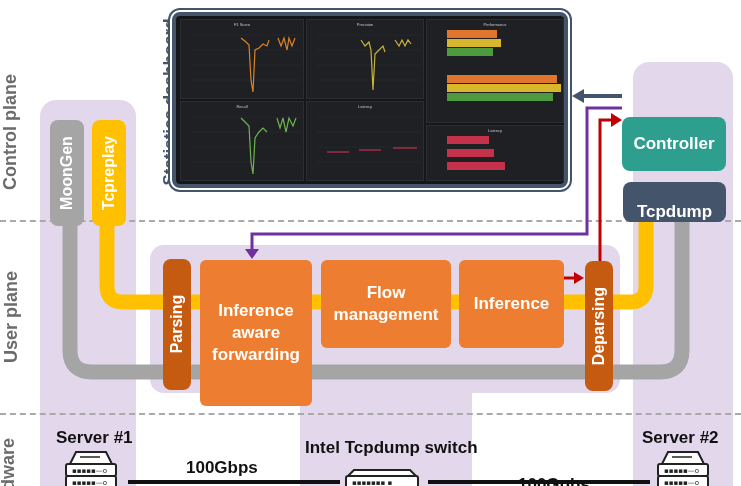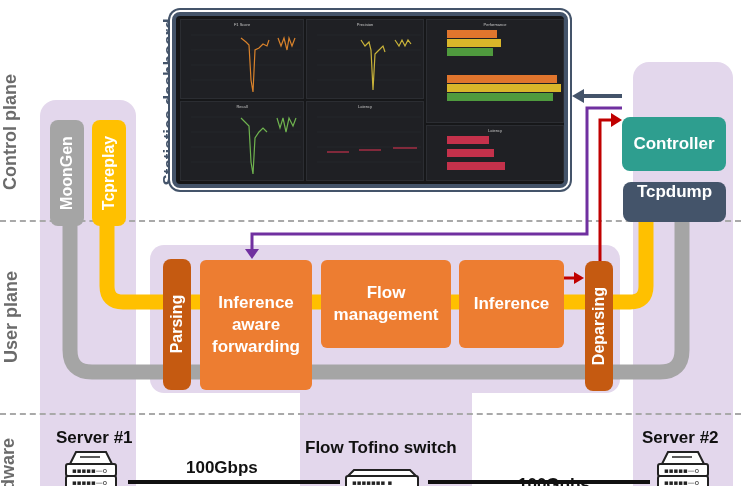--- a/index.html
+++ b/index.html
@@ -135,42 +135,42 @@
     <div class="panel-title">Latency</div>
     <div class="abs" style="left:20px; top:10px; width:42px; height:8px; background:#c4314b;"></div>
     <div class="abs" style="left:20px; top:23px; width:47px; height:8px; background:#c4314b;"></div>
     <div class="abs" style="left:20px; top:36px; width:58px; height:8px; background:#c4314b;"></div>
   </div>
 </div>
 
 <div class="tool-box" style="left:622px; top:80px; width:104px; height:54px; background:#2e9e8f; font-size:17px; display:flex; align-items:center; justify-content:center;">
   <span>Controller</span>
 </div>
-<div class="tool-box" style="left:623px; top:145px; width:103px; height:40px; background:#44546a; font-size:17px; display:flex; align-items:flex-start; justify-content:center;">
+<div class="tool-box" style="left:623px; top:145px; width:103px; height:40px; background:#44546a; font-size:17px; display:flex; align-items:flex-end; justify-content:center;">
   <span>Tcpdump</span>
 </div>
 
 <div class="dark-orange" style="left:163px; top:259px; width:28px; height:131px;">
   <div class="rot" style="left:-40px; top:52px; width:108px; height:26px; line-height:26px;">Parsing</div>
 </div>
-<div class="orange-box" style="left:200px; top:260px; width:112px; height:130px;">
+<div class="orange-box" style="left:200px; top:260px; width:112px; height:146px;">
   <span style="display:block; width:100px;">Inference aware forwarding</span>
 </div>
 <div class="orange-box" style="left:321px; top:260px; width:130px; height:88px;">
   <span style="display:block; width:120px;">Flow management</span>
 </div>
 <div class="orange-box" style="left:459px; top:260px; width:105px; height:88px;">
   <span>Inference</span>
 </div>
 <div class="dark-orange" style="left:585px; top:261px; width:28px; height:130px;">
   <div class="rot" style="left:-40px; top:52px; width:108px; height:26px; line-height:26px;">Deparsing</div>
 </div>
 
 <div class="hw-title" style="left:56px; top:428px;">Server #1</div>
-<div class="hw-title" style="left:305px; top:438px;">Flow Tofino switch</div>
+<div class="hw-title" style="left:305px; top:438px;">Intel Tcpdump switch</div>
 <div class="hw-title" style="left:642px; top:428px;text-align:right;">Server #2</div>
 <div class="link-label" style="left:186px; top:458px;">100Gbps</div>
 <div class="link-label" style="left:518px; top:458px;margin-top:17px;">100Gpbs</div>
 
 <svg class="server" style="left:62px; top:450px;" width="58" height="36" viewBox="0 0 58 36">
   <path d="M8 14 L14 2 L44 2 L50 14" fill="#fff" stroke="#222" stroke-width="2"></path>
   <rect x="4" y="14" width="50" height="12" rx="2" fill="#fff" stroke="#222" stroke-width="2"></rect>
   <rect x="4" y="26" width="50" height="12" rx="2" fill="#fff" stroke="#222" stroke-width="2"></rect>
   <line x1="18" y1="7" x2="38" y2="7" stroke="#222" stroke-width="1.5"></line>
   <text x="10" y="23" font-size="7" fill="#222" font-family="DejaVu Sans, sans-serif">▪▪▪▪▪—o</text>

